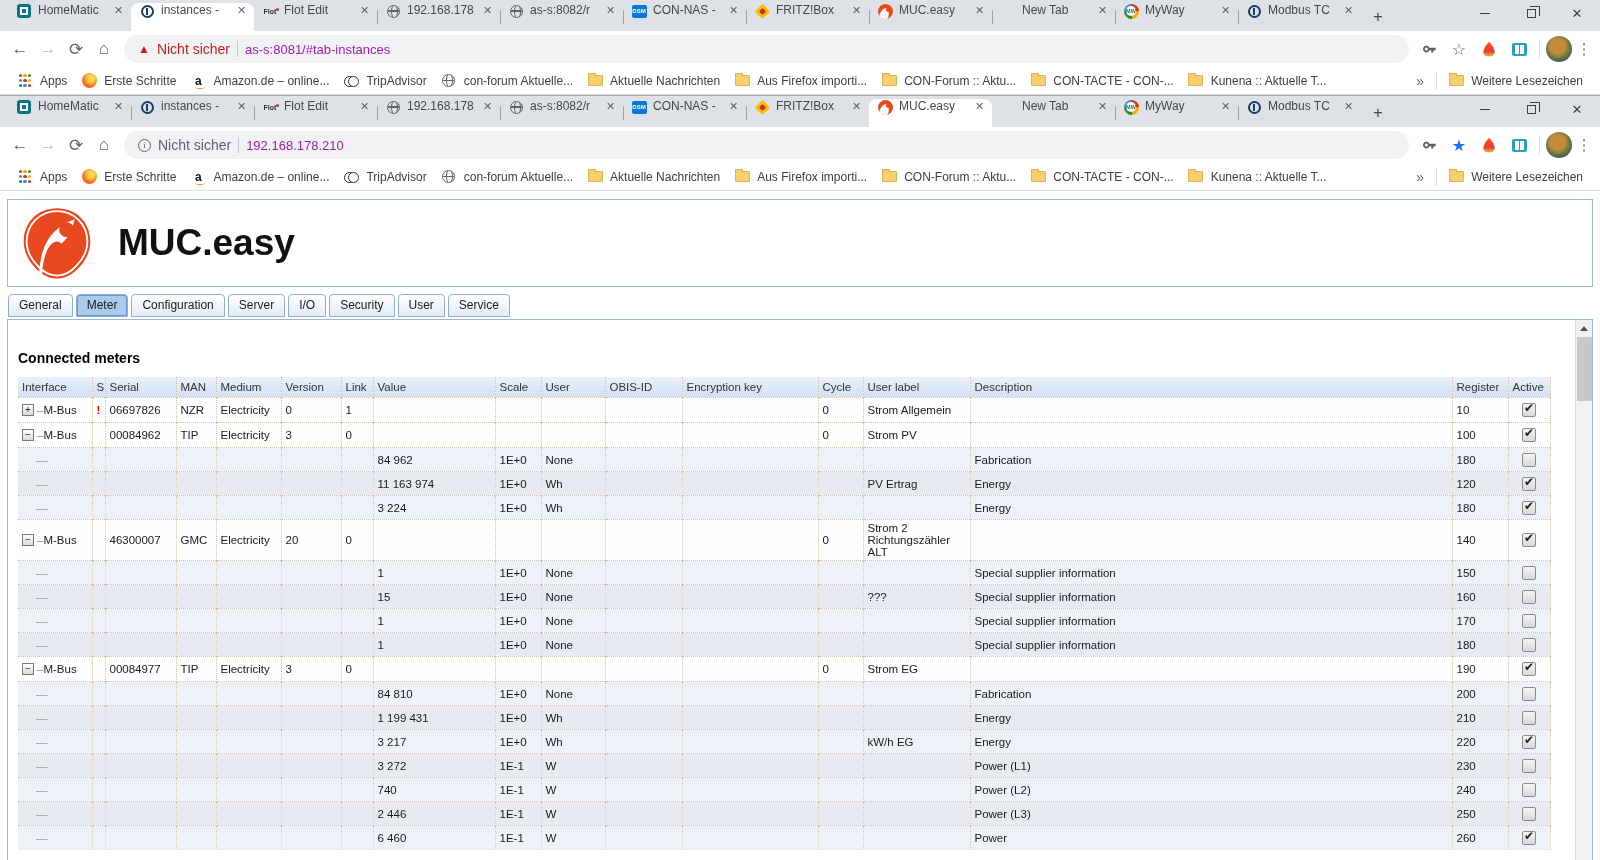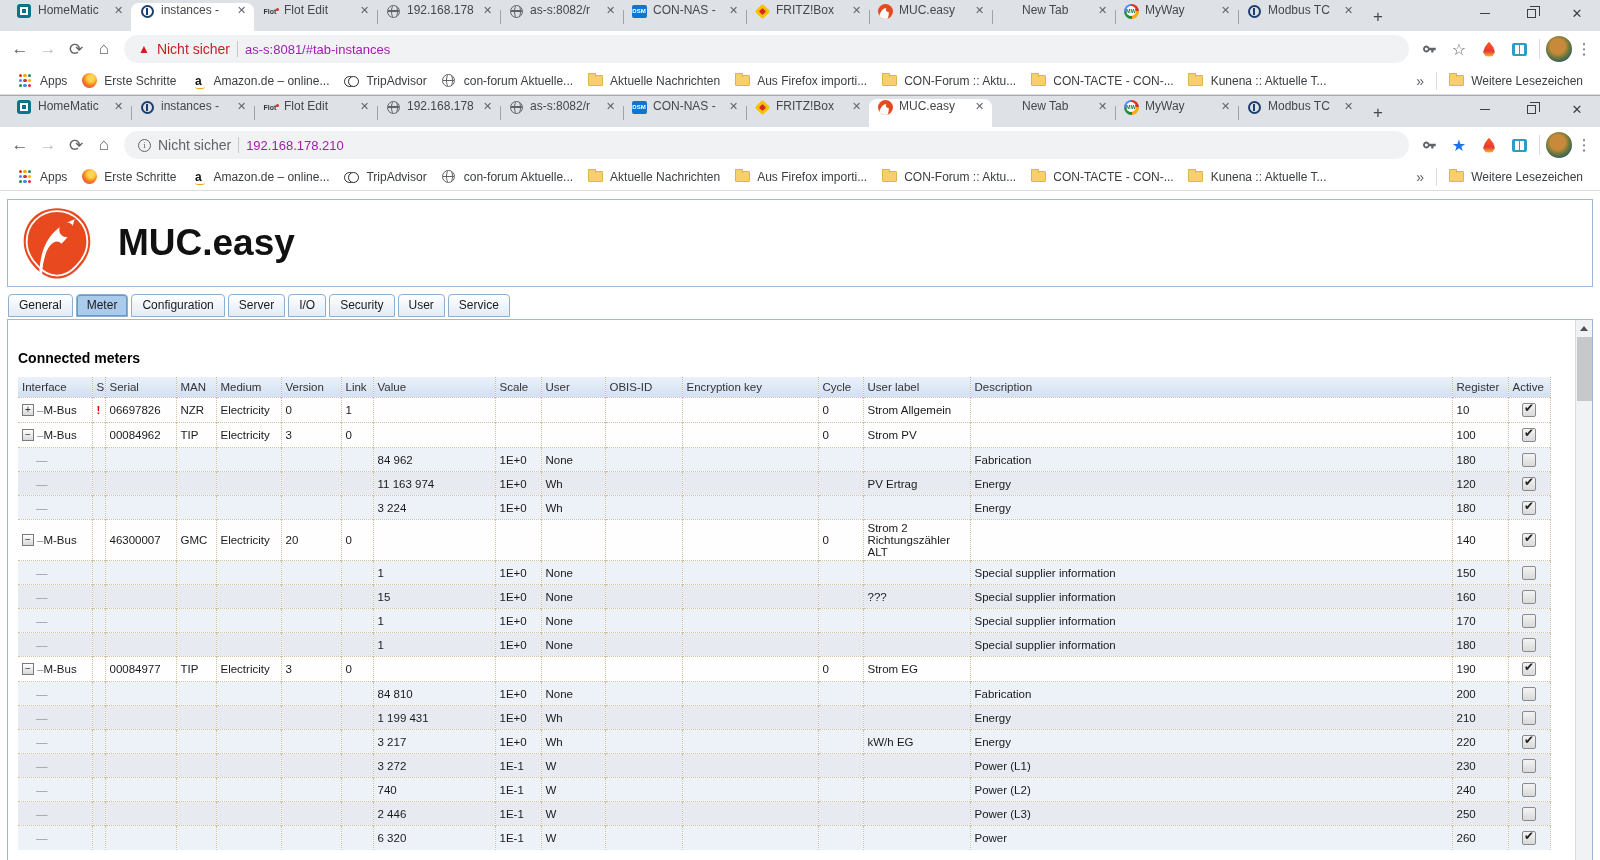--- a/index.html
+++ b/index.html
@@ -959,21 +959,21 @@
             <td class="c-active"><span class="chk"></span></td>
           </tr>
           <tr class="child-a">
             <td><span class="child-dash">—</span></td>
             <td></td>
             <td></td>
             <td></td>
             <td></td>
             <td></td>
             <td></td>
-            <td>6 320</td>
+            <td>6 460</td>
             <td>1E-1</td>
             <td>W</td>
             <td></td>
             <td></td>
             <td></td>
             <td></td>
             <td>Power</td>
             <td>260</td>
             <td class="c-active"><span class="chk checked"></span></td>
           </tr>

